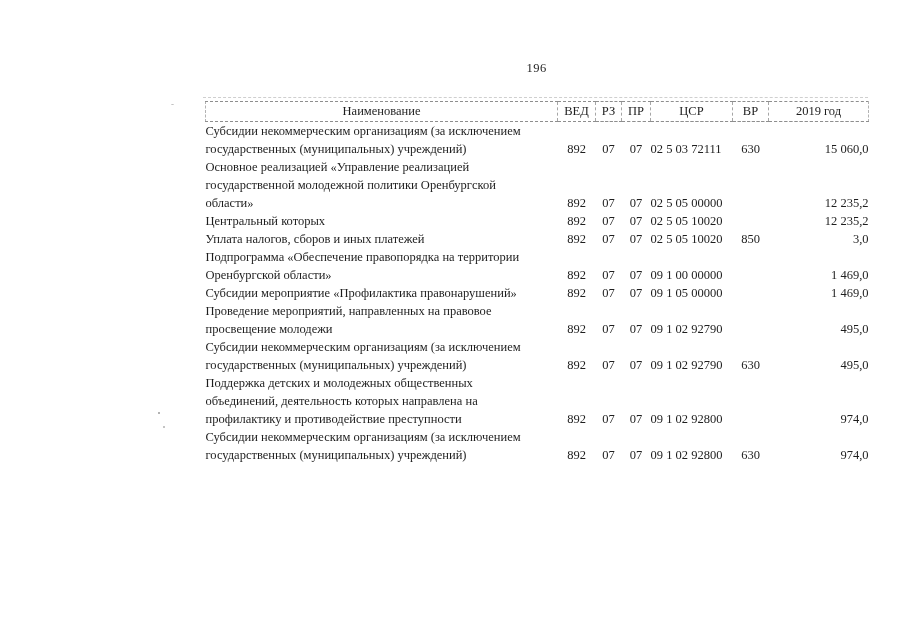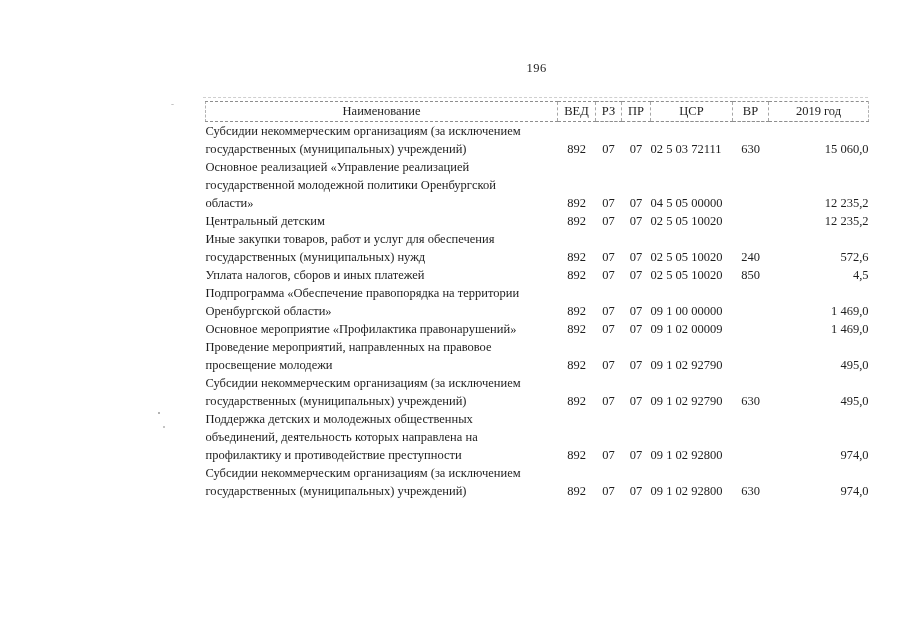--- a/index.html
+++ b/index.html
@@ -132,68 +132,58 @@
           <td class="center">630</td>
           <td class="amount">15 060,0</td>
         </tr>
         <tr>
           <td class="name">Основное реализацией «Управление реализацией
 государственной молодежной политики Оренбургской
 области»</td>
           <td class="center">892</td>
           <td class="center">07</td>
           <td class="center">07</td>
-          <td class="csr">04 5 05 00000</td>
+          <td class="csr">02 5 05 00000</td>
           <td class="center"></td>
           <td class="amount">12 235,2</td>
         </tr>
         <tr>
-          <td class="name">Центральный детским</td>
+          <td class="name">Центральный которых</td>
           <td class="center">892</td>
           <td class="center">07</td>
           <td class="center">07</td>
           <td class="csr">02 5 05 10020</td>
           <td class="center"></td>
           <td class="amount">12 235,2</td>
-        </tr>
-        <tr>
-          <td class="name">Иные закупки товаров, работ и услуг для обеспечения
-государственных (муниципальных) нужд</td>
-          <td class="center">892</td>
-          <td class="center">07</td>
-          <td class="center">07</td>
-          <td class="csr">02 5 05 10020</td>
-          <td class="center">240</td>
-          <td class="amount">572,6</td>
         </tr>
         <tr>
           <td class="name">Уплата налогов, сборов и иных платежей</td>
           <td class="center">892</td>
           <td class="center">07</td>
           <td class="center">07</td>
           <td class="csr">02 5 05 10020</td>
           <td class="center">850</td>
-          <td class="amount">4,5</td>
+          <td class="amount">3,0</td>
         </tr>
         <tr>
           <td class="name">Подпрограмма «Обеспечение правопорядка на территории
 Оренбургской области»</td>
           <td class="center">892</td>
           <td class="center">07</td>
           <td class="center">07</td>
           <td class="csr">09 1 00 00000</td>
           <td class="center"></td>
           <td class="amount">1 469,0</td>
         </tr>
         <tr>
-          <td class="name">Основное мероприятие «Профилактика правонарушений»</td>
-          <td class="center">892</td>
-          <td class="center">07</td>
-          <td class="center">07</td>
-          <td class="csr">09 1 02 00009</td>
+          <td class="name">Субсидии мероприятие «Профилактика правонарушений»</td>
+          <td class="center">892</td>
+          <td class="center">07</td>
+          <td class="center">07</td>
+          <td class="csr">09 1 05 00000</td>
           <td class="center"></td>
           <td class="amount">1 469,0</td>
         </tr>
         <tr>
           <td class="name">Проведение мероприятий, направленных на правовое
 просвещение молодежи</td>
           <td class="center">892</td>
           <td class="center">07</td>
           <td class="center">07</td>
           <td class="csr">09 1 02 92790</td>

